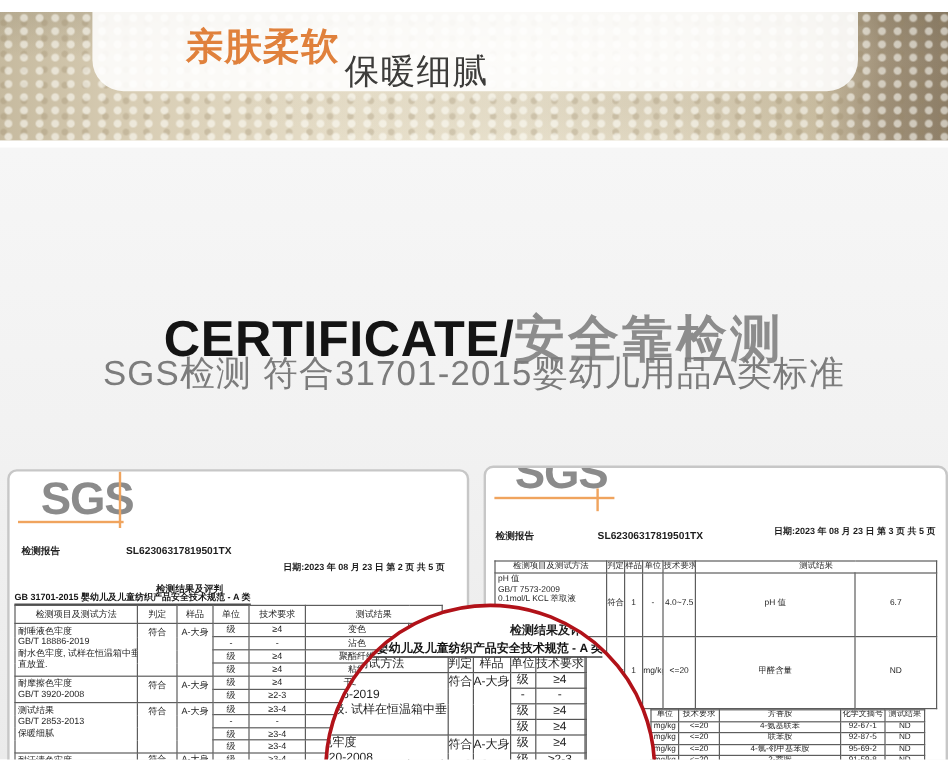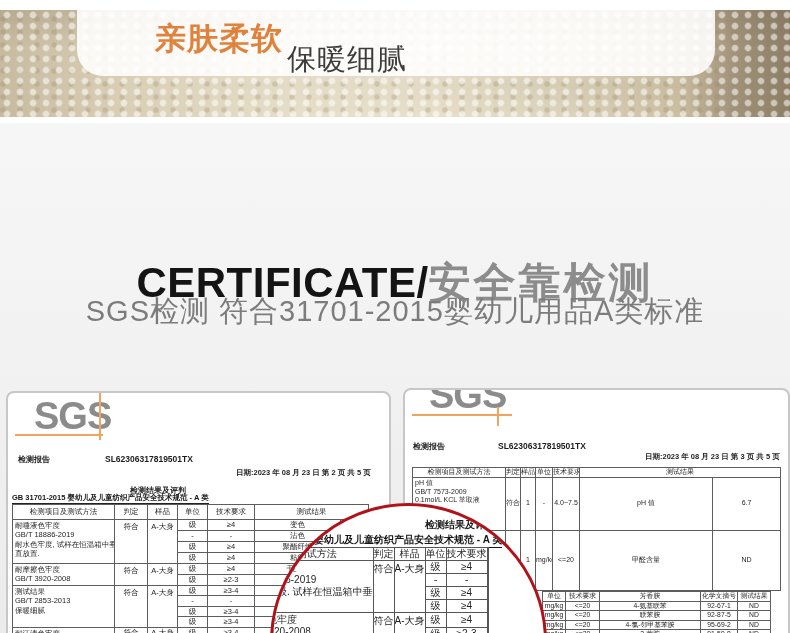--- a/index.html
+++ b/index.html
@@ -204,21 +204,21 @@
   </tbody>
     </table>
 </div>
 
 <div class="page page-right">
   <div class="sgs-logo" style="left:24px; top:-14px;">SGS</div>
   <div class="logo-hline" style="left:7px; top:24px; width:100px;"></div>
   <div class="logo-vline" style="left:92px; top:17px; height:19px;"></div>
   <div class="doc-bold" style="left:8px; top:51px; font-size:8px;">检测报告</div>
   <div class="doc-bold" style="left:93px; top:51px; font-size:8.5px;">SL62306317819501TX</div>
-  <div class="doc-bold" style="left:240px; top:62px; font-size:7.5px;">日期:2023 年 08 月 23 日  第 3 页 共 5 页</div>
+  <div class="doc-bold" style="left:240px; top:48px; font-size:7.5px;">日期:2023 年 08 月 23 日  第 3 页 共 5 页</div>
 
   <table class="doc rt" style="left:7px; top:77px; width:368px;">
     <colgroup>
         <col style="width:93px">
         <col style="width:15px">
         <col style="width:15px">
         <col style="width:17px">
         <col style="width:27px">
         <col style="width:133px">
         <col style="width:68px">

